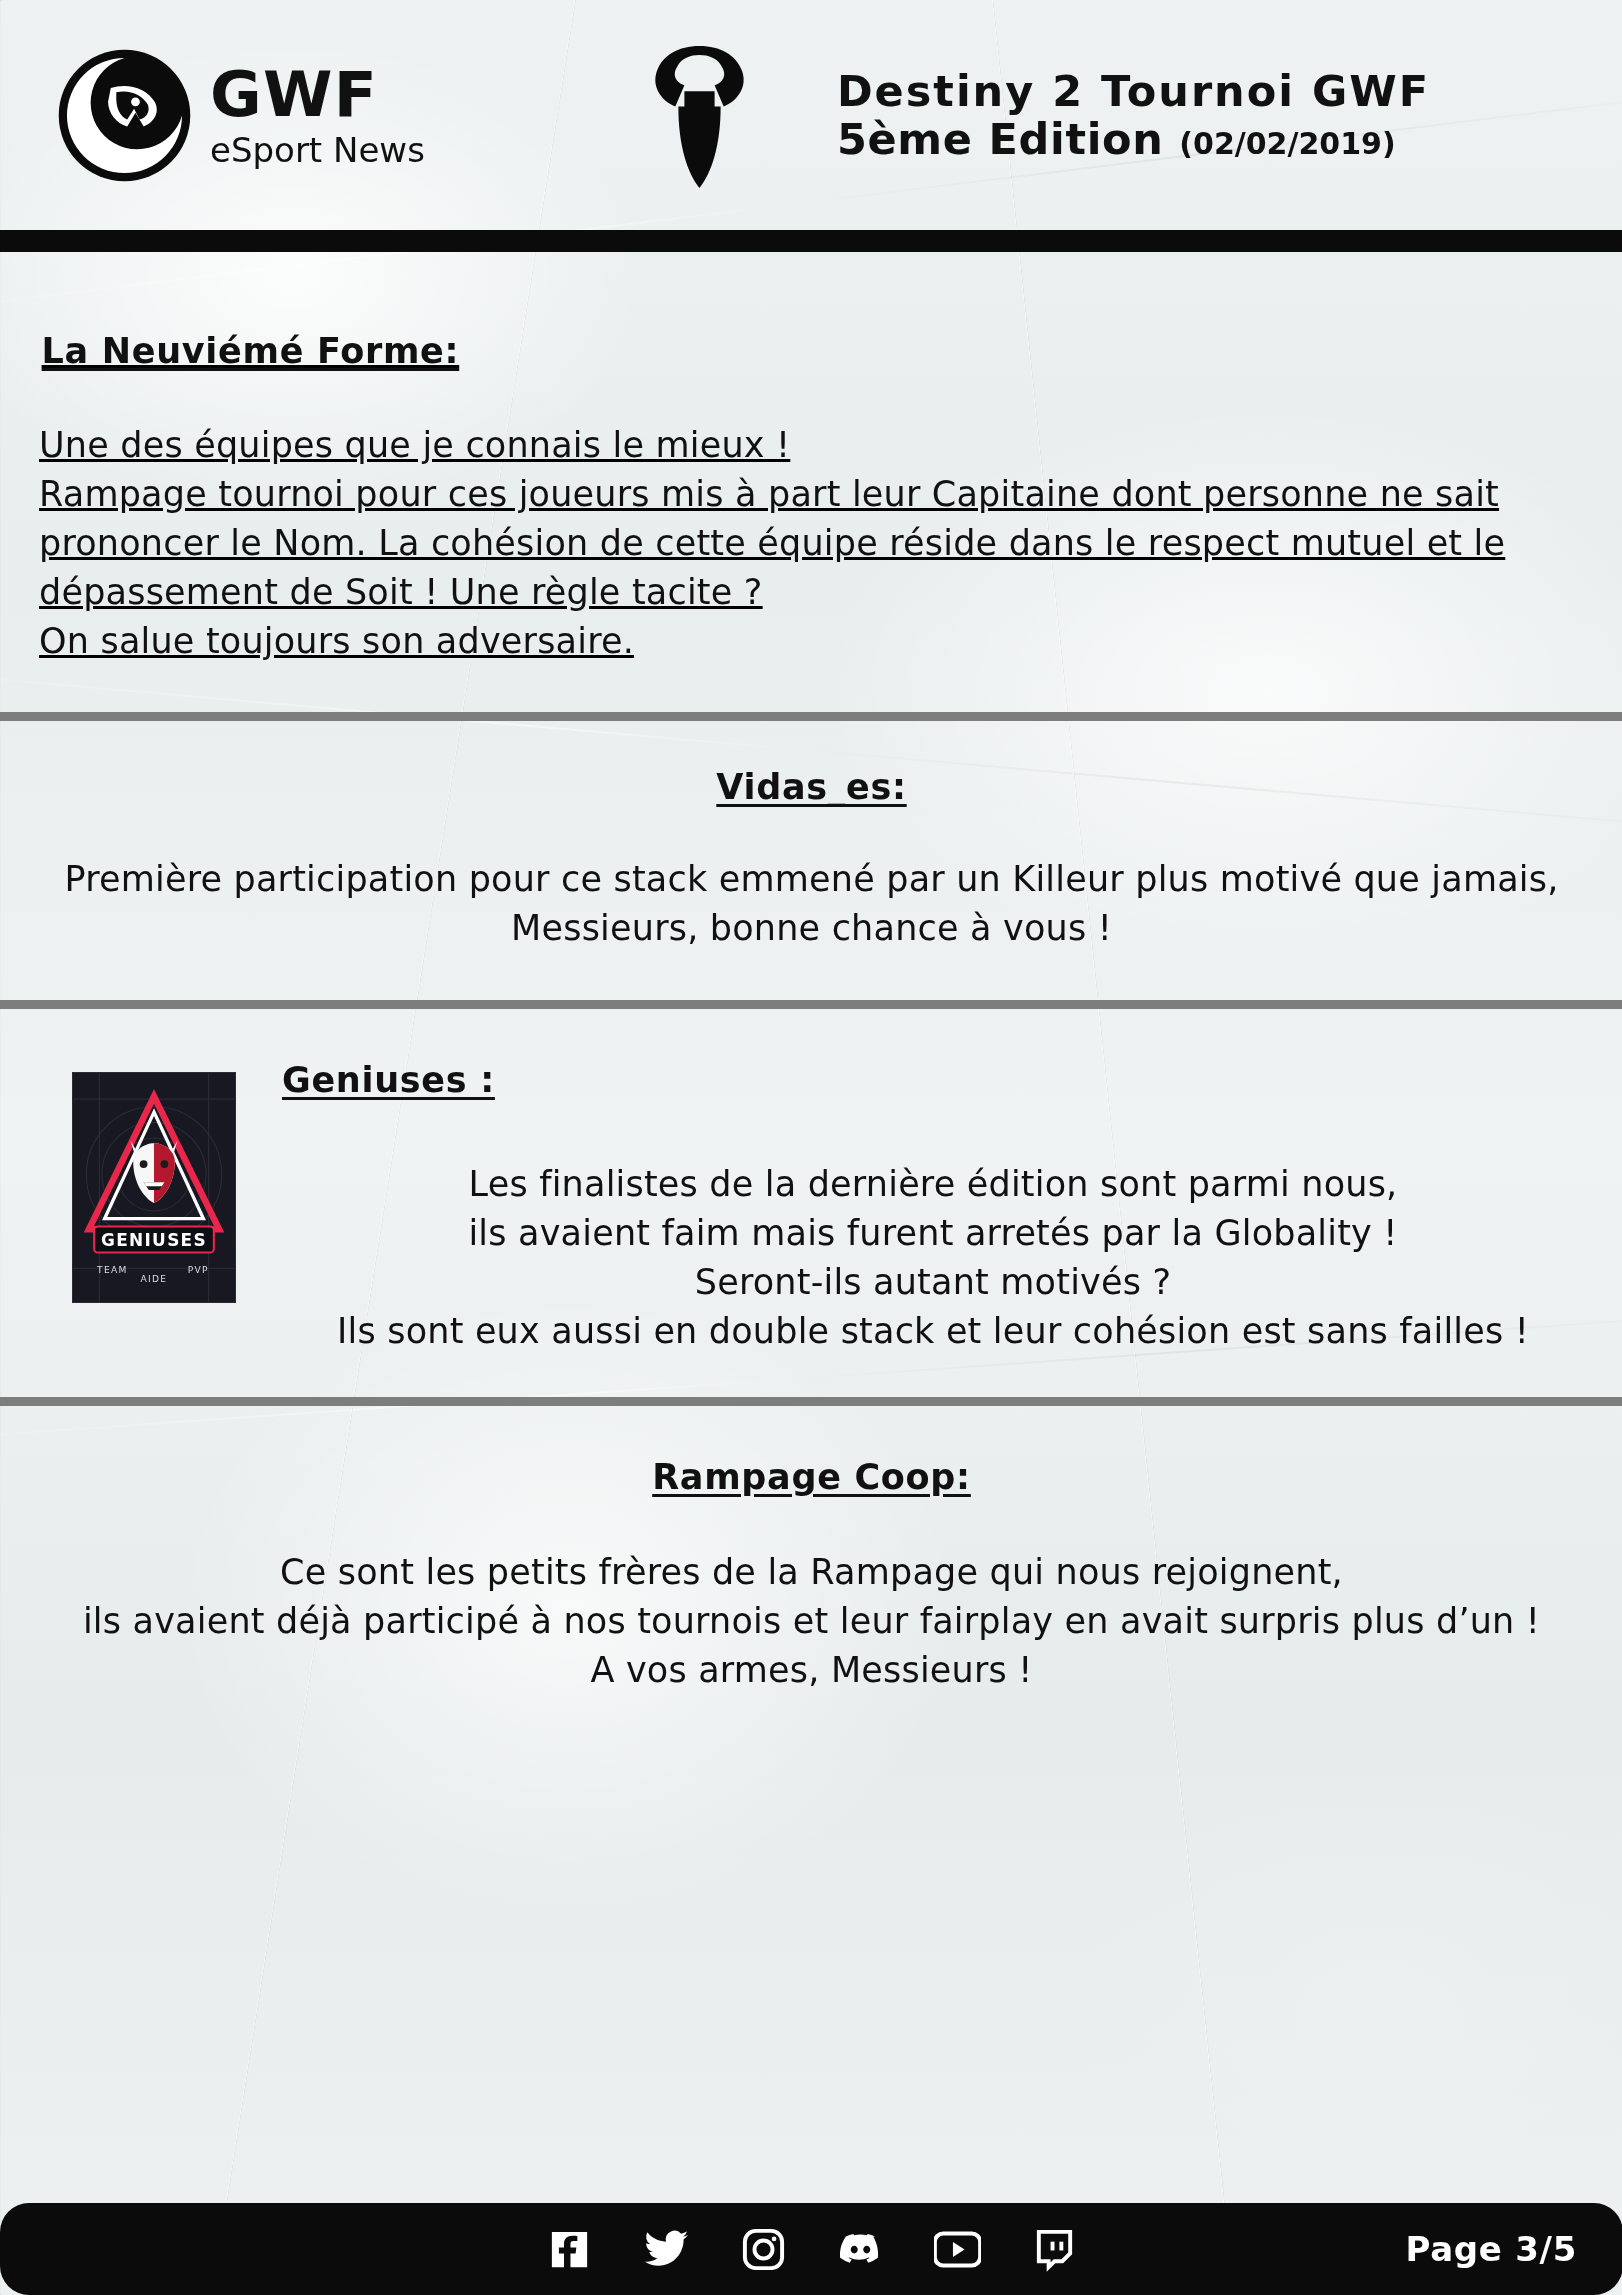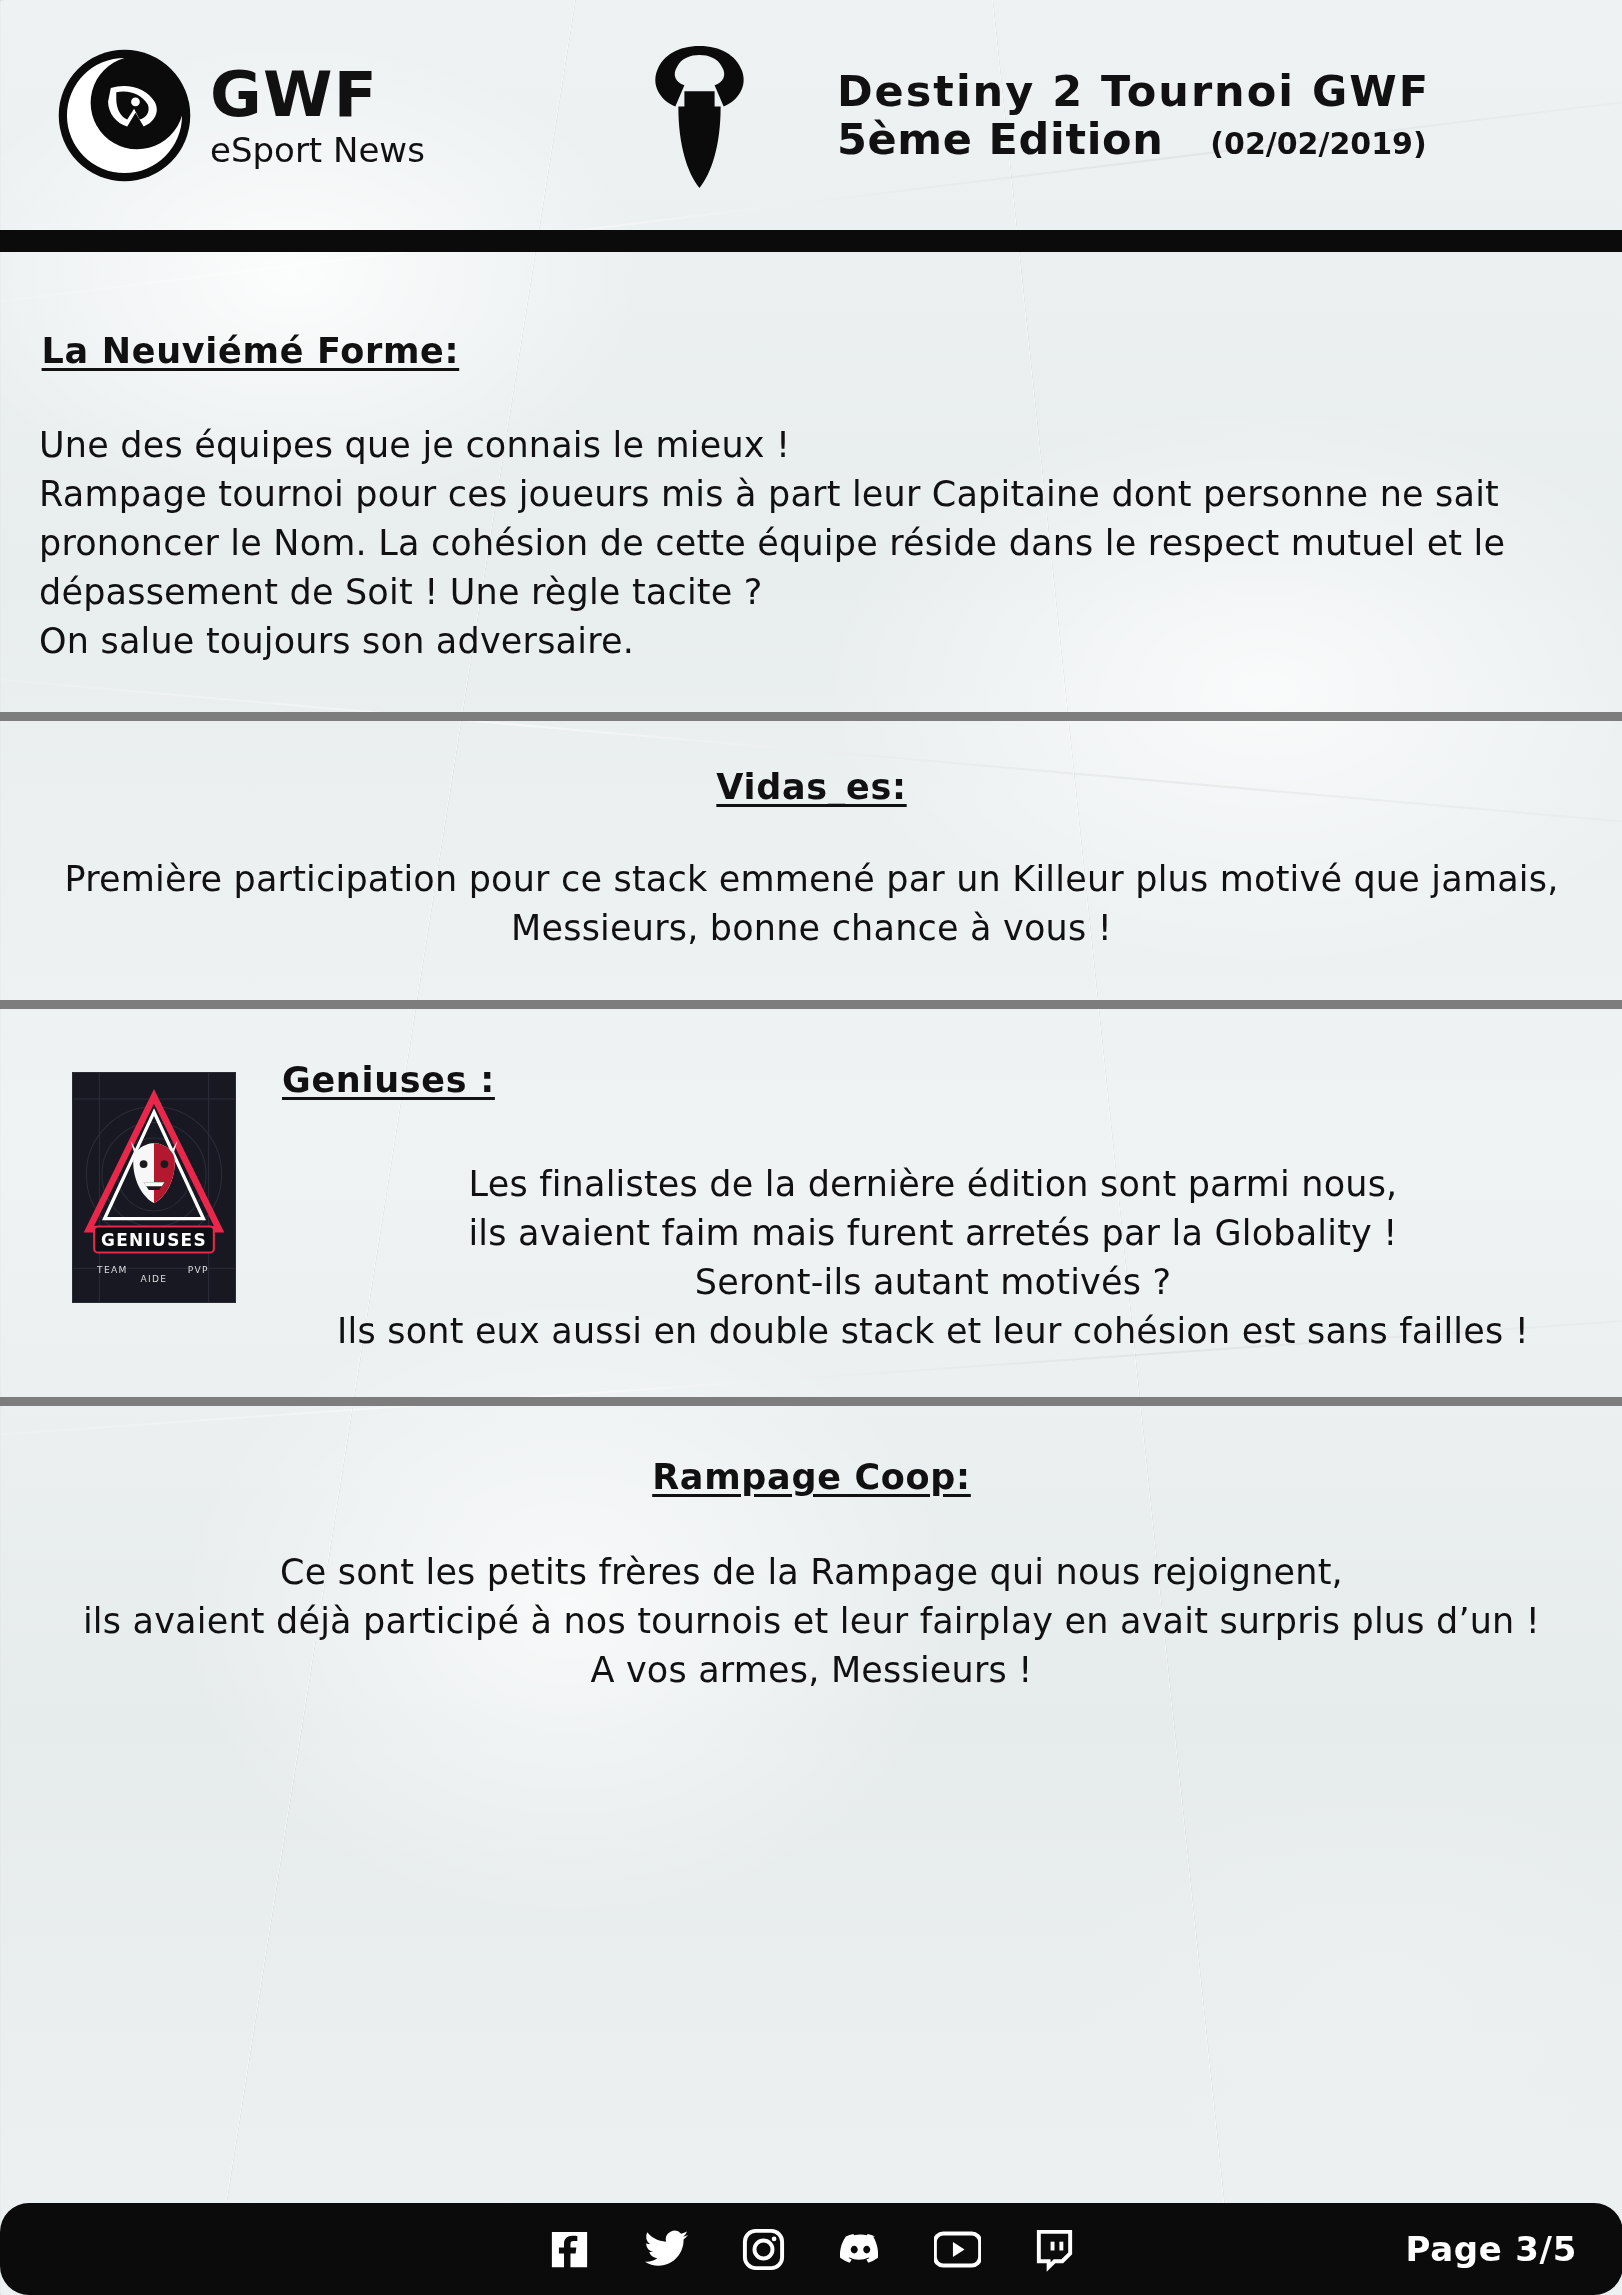--- a/index.html
+++ b/index.html
@@ -86,21 +86,20 @@
   }
   .title-line2 {
     font-size: 43px;
     font-weight: bold;
     letter-spacing: 0.7px;
   }
   .title-line2 .date {
     font-size: 30px;
     font-weight: bold;
     letter-spacing: 0;
-    margin-left: 31px;
   }
 
   .header-bar {
     position: relative;
     height: 22px;
     background: #0b0b0b;
     width: 100%;
   }
 
   
@@ -124,21 +123,21 @@
     letter-spacing: 0.7px;
   }
   .body-text {
     font-size: 35px;
     color: #111;
     line-height: 1.40;
     letter-spacing: 0.2px;
   }
 
   
-  #sec-neuvieme { padding-top: 79px; padding-bottom: 46px; }
+  #sec-neuvieme { padding-top: 79px; padding-bottom: 46px; text-decoration: underline; }
   #sec-neuvieme .sec-title { margin-left: 2.6px; }
   #sec-neuvieme .body-text { margin-top: 50px; }
 
   
   #sec-vidas { padding-top: 46px; padding-bottom: 47px; text-align: center; }
   #sec-vidas .body-text { margin-top: 48px; text-align: center; }
 
   
   #sec-geniuses { padding-top: 43px; padding-bottom: 41px; }
   .geniuses-row { display: flex; align-items: flex-start; }

